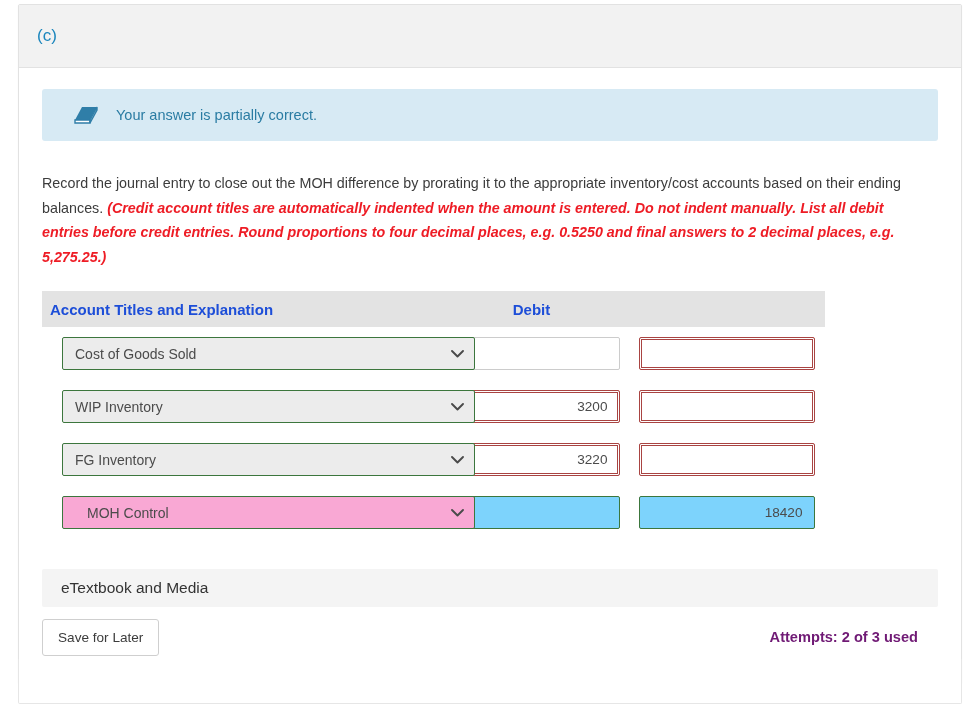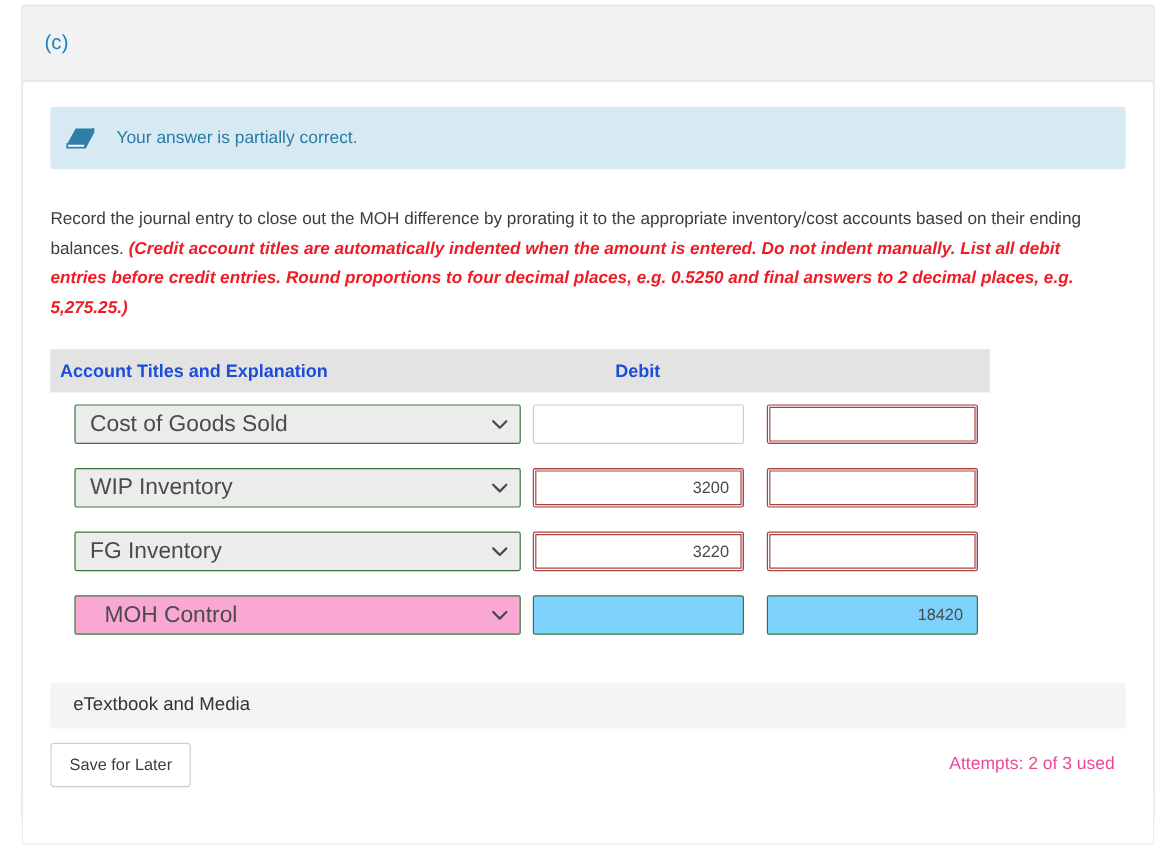--- a/index.html
+++ b/index.html
@@ -46,21 +46,21 @@
     padding: 21px 23px 26px 23px;
   }
 
   
   .alert {
     background: #d7eaf4;
     border-radius: 3px;
     height: 52px;
     display: flex;
     align-items: center;
-    padding: 0 12px;
+    padding: 0 31px;
     margin-bottom: 26px;
   }
   .alert-icon {
     width: 26px; height: 22px;
     flex: 0 0 auto;
     margin-right: 17px;
     display: flex; align-items: center; justify-content: center;
   }
   .alert-text {
     color: #2a7ca3;
@@ -103,30 +103,30 @@
   }
   .c-acct   { width: 393px; padding-left: 8px; }
   .c-debit  { width: 193px; text-align: center; }
   .c-credit { width: 197px; text-align: center; }
 
   .jbody .jrow { height: 53px; }
 
   
   .sel {
     position: relative;
-    width: 372px;
+    width: 413px;
     height: 33px;
     margin-left: 12px;
     background: #ececec;
     border: 1px solid #3c763d;
     border-radius: 2px;
     display: flex;
     align-items: center;
     padding: 0 30px 0 12px;
-    font-size: 19px;
+    font-size: 14px;
     color: #4b4b4b;
   }
   .sel.indented { padding-left: 24px; }
   .sel .chev {
     position: absolute;
     right: 10px; top: 50%;
     transform: translateY(-50%);
     line-height: 0;
   }
 
@@ -190,23 +190,23 @@
     display: flex; align-items: center;
     cursor: pointer;
   }
   .footer-right {
     margin-left: auto;
     display: flex;
     align-items: center;
   }
   .attempts {
     font-size: 14.6px;
-    font-weight: normal;
-    color: #ec4899;
-    margin-right: 9px;
+    font-weight: bold;
+    color: #701a75;
+    margin-right: 20px;
   }
   .btn-submit {
     height: 38px;
     padding: 0 18px;
     background: #1277a8;
     border: none;
     border-radius: 3px;
     color: #ffffff;
     font-size: 13.8px;
     font-weight: bold;

